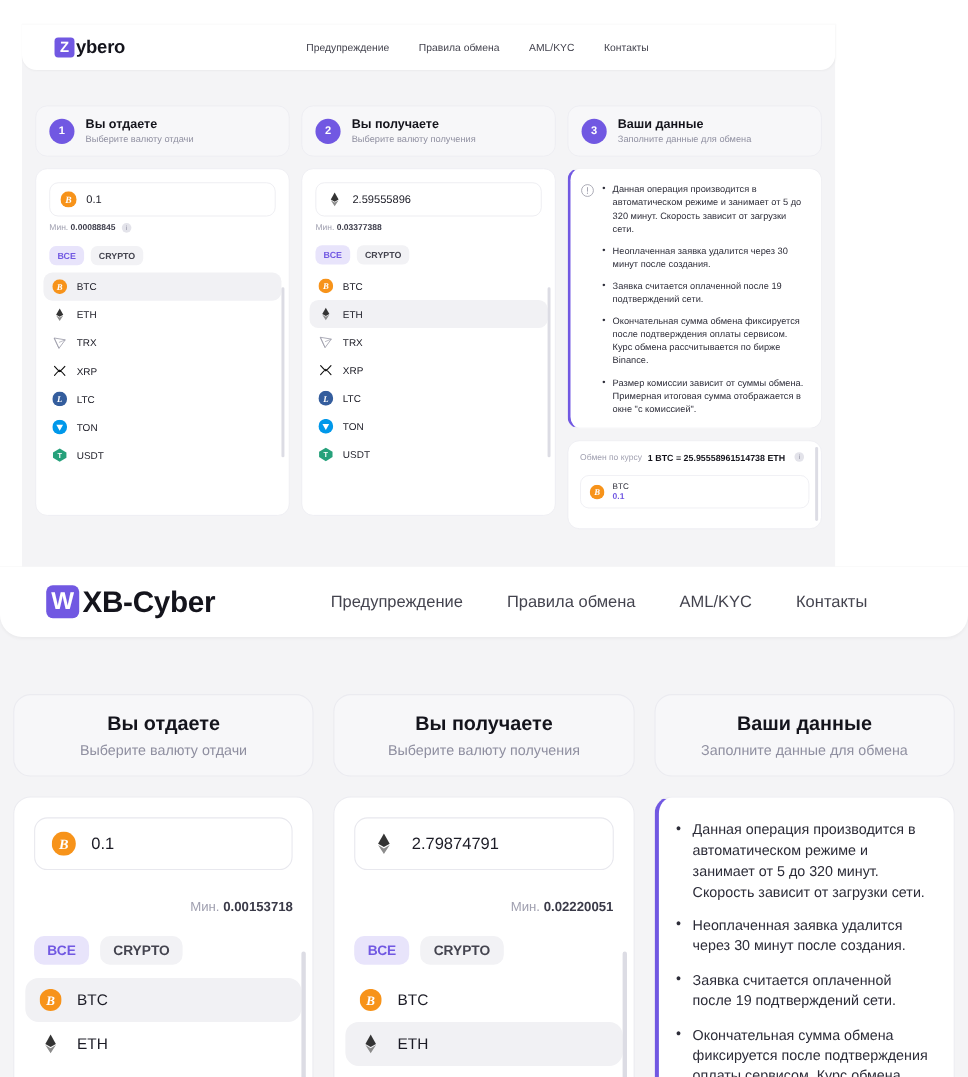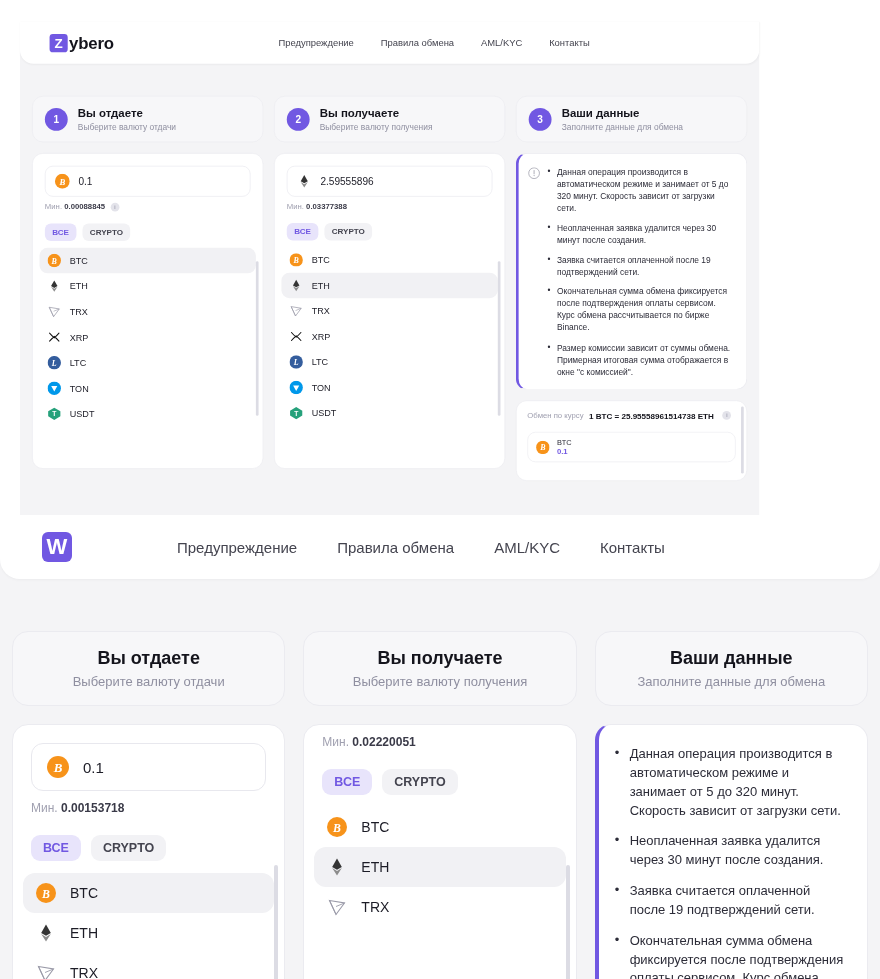--- a/index.html
+++ b/index.html
@@ -153,21 +153,21 @@
 
   .bot-view .steps { gap: 18px; padding: 0 12px; margin-top: 52px; }
   .bot-view .step-card { padding: 16px 22px; min-height: 62px; justify-content: center; flex-direction: column; align-items: center; }
   .bot-view .step-title { font-size: 18px; }
   .bot-view .step-sub { font-size: 13px; margin-top: 5px; }
 
   .bot-view .cols { gap: 18px; padding: 0 12px; margin-top: 18px; }
   .bot-view .panel { height: 300px; }
   .bot-view .amount-row { margin: 18px 18px 0; padding: 12px 15px; gap: 14px; }
   .bot-view .amount-val { font-size: 15px; }
-  .bot-view .min-line { margin: 10px 18px 0; font-size: 12px; }
+  .bot-view .min-line { margin: 26px 18px 0; font-size: 12px; text-align: right; }
   .bot-view .tabs { margin: 20px 18px 0; gap: 10px; }
   .bot-view .tab { padding: 6px 12px; font-size: 12.5px; }
   .bot-view .clist { margin: 12px 10px 0 10px; }
   .bot-view .crow { padding: 10px 13px; gap: 14px; }
   .bot-view .csym { font-size: 14px; }
   .bot-view .vscroll { width: 4px; right: 6px; top: 140px; height: 135px; }
   .bot-view .info-card { padding: 20px 18px 18px 16px; gap: 12px; height: 300px; }
   .bot-view .bullets li { font-size: 13px; line-height: 1.45; padding-left: 15px; margin-bottom: 12px; }
 </style>
 </head>
@@ -433,20 +433,21 @@
 
       </div>
     </div>
   </div>
 
   <div class="bot-view">
 
     <div class="hdr">
       <div class="logo">
         <span class="logo-badge">W</span>
+        <span class="logo-text">XB-Cyber</span>
       </div>
       <nav class="nav">
         <a class="nav-link" href="#">Предупреждение</a>
         <a class="nav-link" href="#">Правила обмена</a>
         <a class="nav-link" href="#">AML/KYC</a>
         <a class="nav-link" href="#">Контакты</a>
       </nav>
     </div>
 
     <div class="steps">
@@ -514,20 +515,29 @@
               <span class="csym">TRX</span>
             </div>
 
           </div>
           <div class="vscroll"></div>
         </div>
       </div>
 
       <div class="col">
         <div class="panel">
+          <div class="amount-row">
+            <span class="coin-ico">
+              <svg width="22" height="22" viewBox="0 0 20 20">
+                  <path d="M10 1.5 5.2 10 10 12.8 14.8 10Z" fill="#343434"></path>
+                  <path d="M10 13.9 5.2 11.1 10 18.5 14.8 11.1Z" fill="#8c8c8c"></path>
+                </svg>
+            </span>
+            <span class="amount-val">2.79874791</span>
+          </div>
           <div class="min-line">
             <span>Мин.</span>
             <b>0.02220051</b>
           </div>
           <div class="tabs">
             <span class="tab active">ВСЕ</span>
             <span class="tab idle">CRYPTO</span>
           </div>
           <div class="clist">
             <div class="crow">

